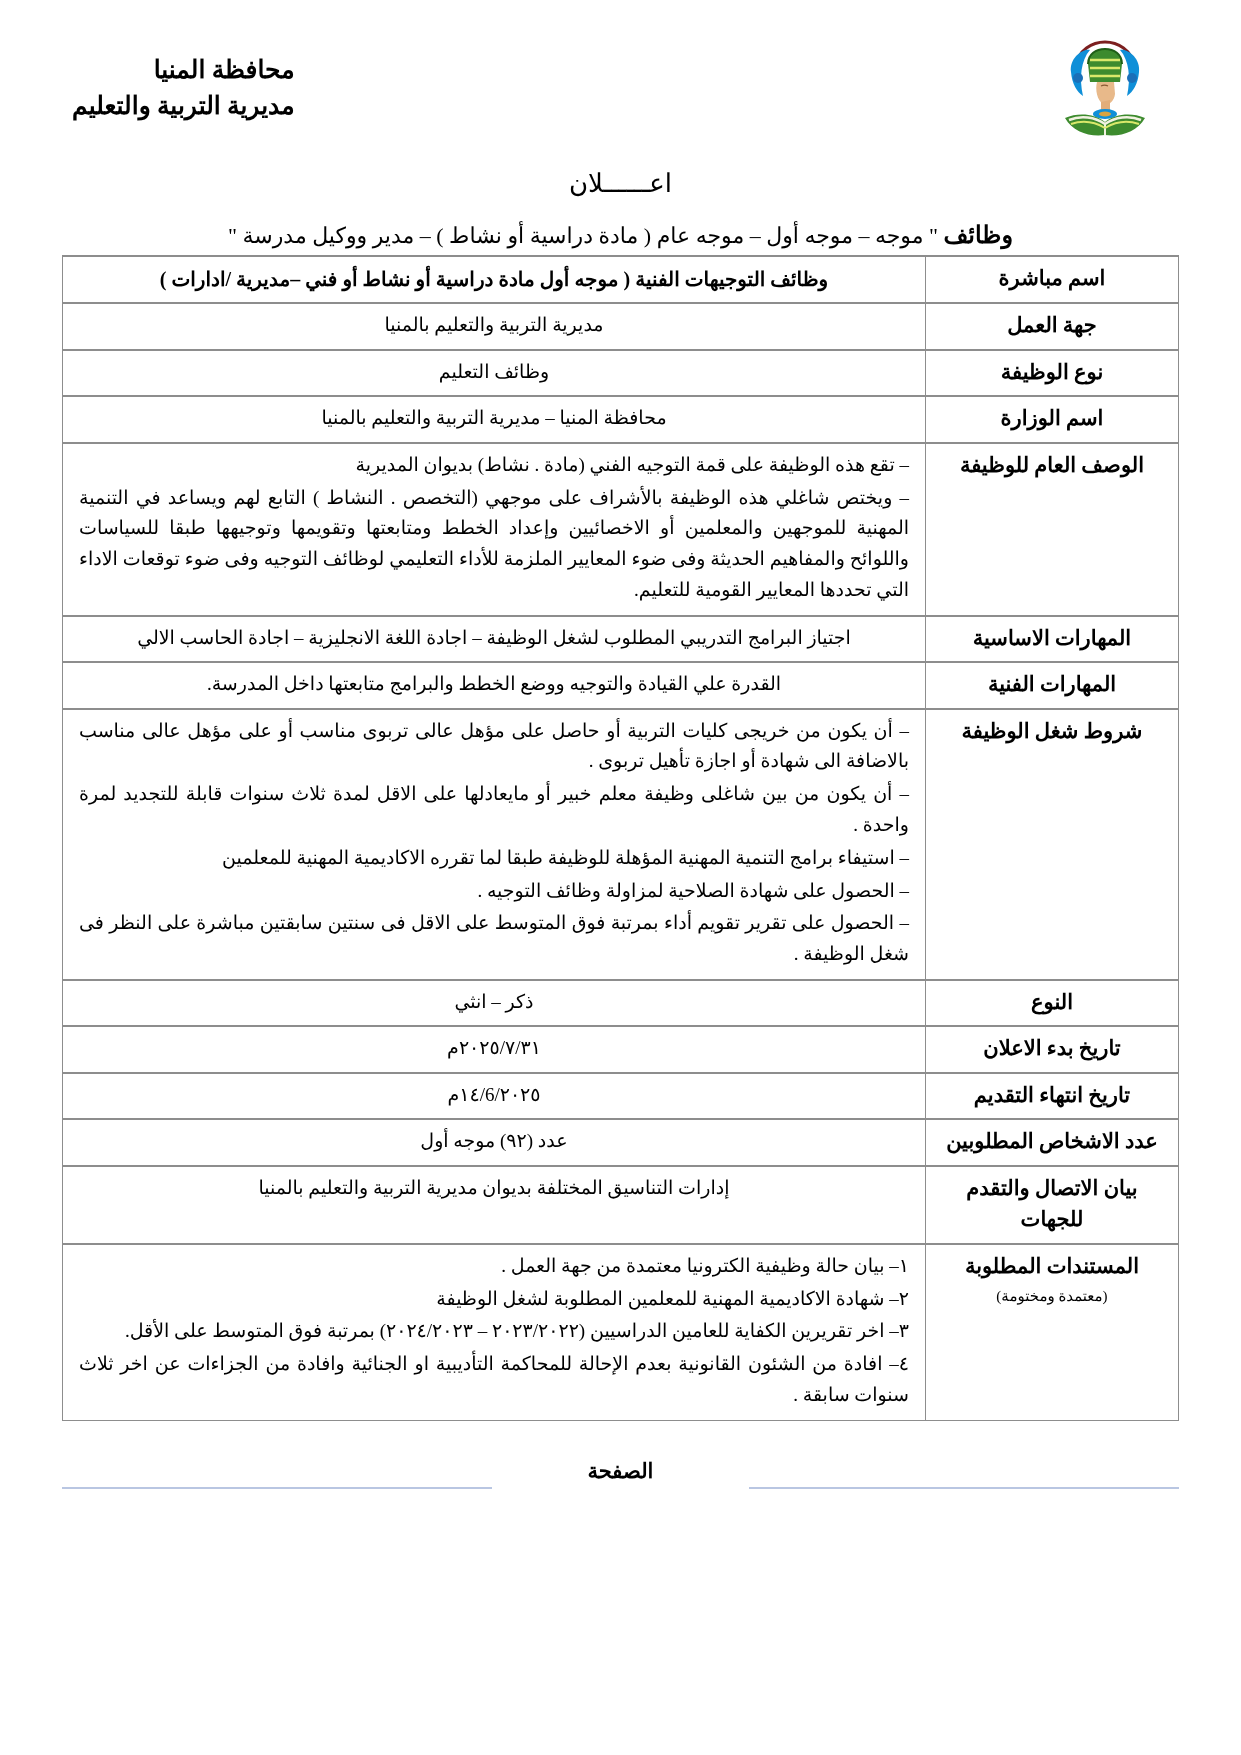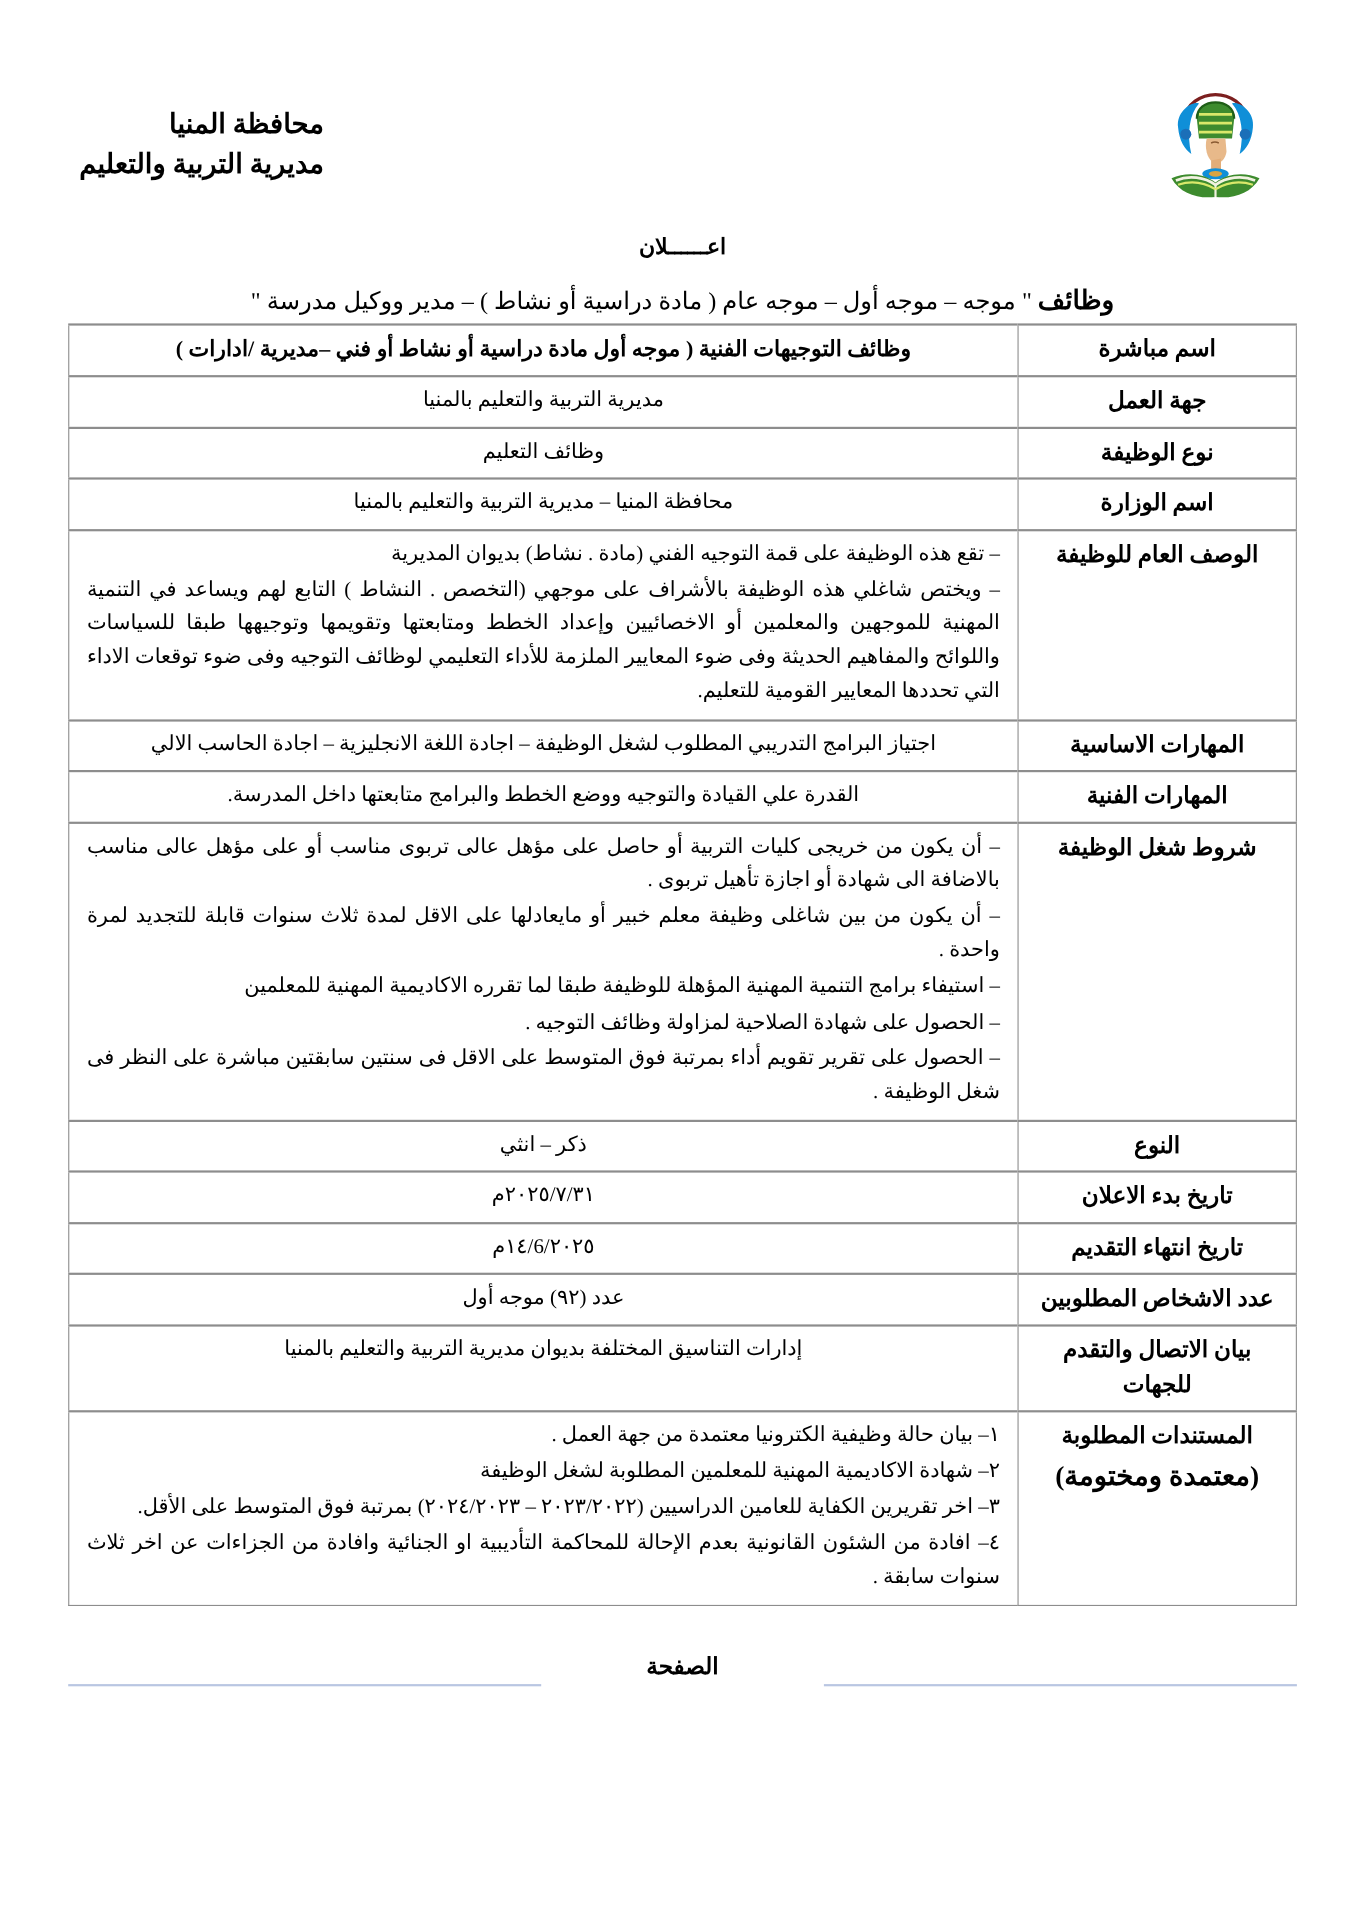--- a/index.html
+++ b/index.html
@@ -14,21 +14,20 @@
     color: #000000;
     position: relative;
     overflow: hidden;
   }
   .page {
     width: 1241px;
     height: 1567px;
     box-sizing: border-box;
     padding: 38px 62px 0 62px;
     position: relative;
-    margin-top: 44px;
   }
 
   
   .masthead {
     display: flex;
     flex-direction: row-reverse;
     justify-content: space-between;
     align-items: flex-start;
     height: 108px;
   }
@@ -49,22 +48,22 @@
     width: 96px;
     height: 104px;
     position: relative;
     margin-right: 26px;
   }
   .logo svg { display: block; }
 
   
   .ad-title {
     text-align: center;
-    font-weight: bold;
-    font-size: 20px;
+    font-weight: normal;
+    font-size: 26px;
     margin-top: 22px;
     letter-spacing: 1px;
   }
   .job-line {
     text-align: center;
     font-size: 22px;
     margin-top: 22px;
     font-weight: normal;
   }
   .job-line .lead {
@@ -120,22 +119,22 @@
   }
   td.value.rows p {
     margin: 0 0 2px 0;
   }
   td.value.head-em {
     font-weight: bold;
     font-size: 20px;
     text-align: center;
   }
   .label-sub {
-    font-weight: bold;
-    font-size: 25px;
+    font-weight: normal;
+    font-size: 15px;
     display: block;
     margin-top: 3px;
   }
 
   
   .footer {
     position: absolute;
     left: 62px;
     right: 62px;
     bottom: 82px;

